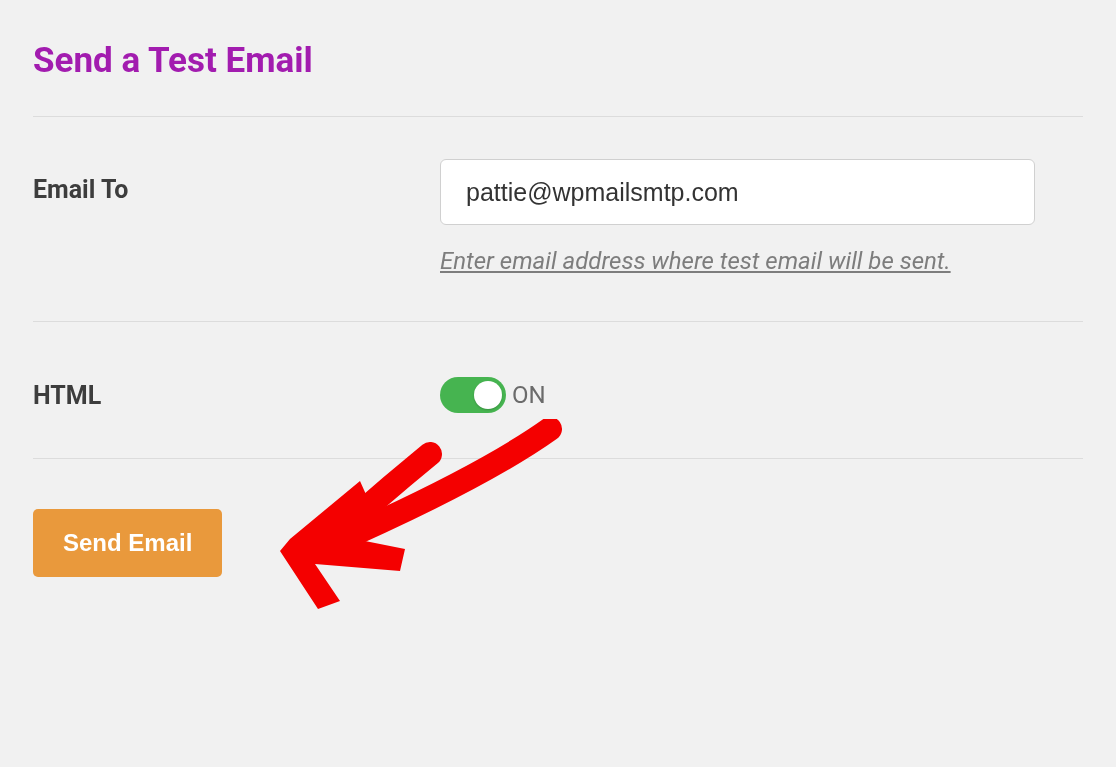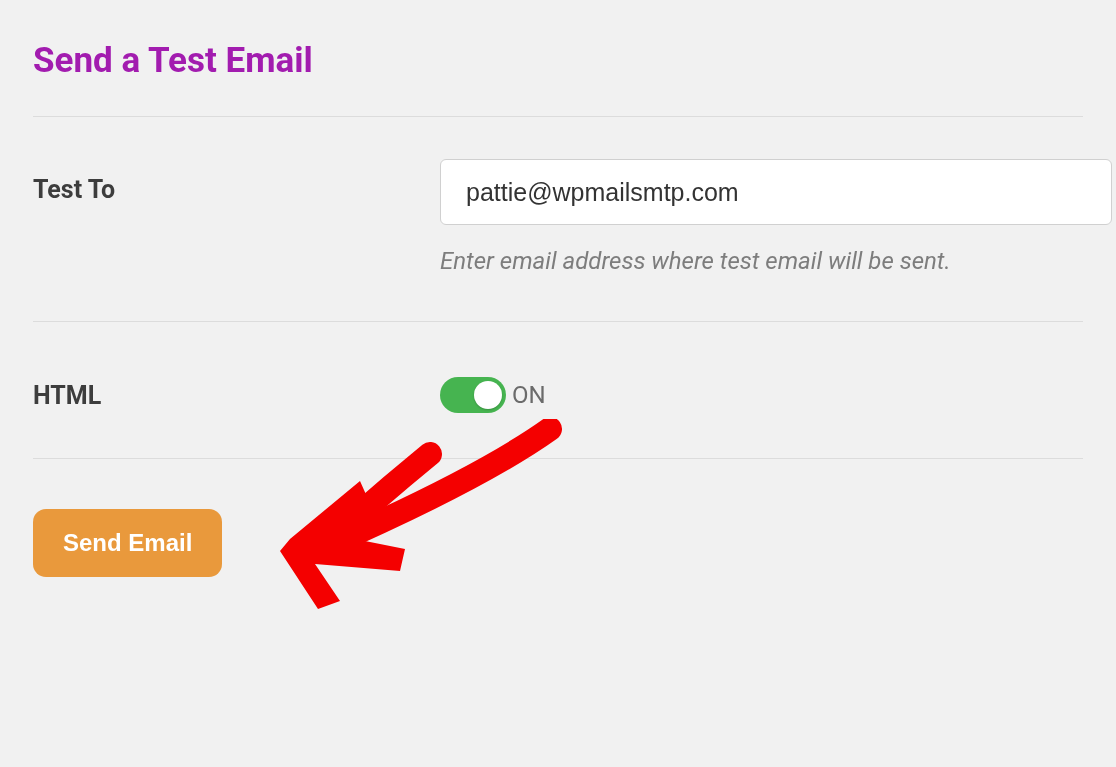--- a/index.html
+++ b/index.html
@@ -37,36 +37,37 @@
     }
     .field-label {
       font-size: 25px;
       font-weight: 700;
       color: #3d3d3d;
     }
     .field-col {
       flex: 1;
     }
     .text-input {
-      width: 672px;
+      width: 595px;
       height: 66px;
       padding: 0 25px;
       font-size: 25px;
       color: #333;
       background: #fff;
       border: 1px solid #d0d0d0;
       border-radius: 6px;
       outline: none;
     }
     .help-text {
       font-size: 24px;
       font-style: italic;
       color: #7d7d7d;
       margin-top: 20px;
       line-height: 1.4;
+      text-decoration: underline;
     }
     .toggle-row {
       display: flex;
       align-items: center;
       gap: 6px;
     }
     .toggle {
       position: relative;
       width: 66px;
       height: 36px;
@@ -98,41 +99,41 @@
     .button-row {
       padding-top: 50px;
       position: relative;
     }
     .send-button {
       background: #e9993c;
       color: #fff;
       font-size: 24px;
       font-weight: 600;
       border: none;
-      border-radius: 13px;
+      border-radius: 5px;
       padding: 20px 30px;
       cursor: pointer;
     }
     .arrow-annotation {
       position: absolute;
       left: 227px;
       top: -40px;
       pointer-events: none;
     }
   </style>
 </head>
 <body>
 
 <h1 class="page-title">Send a Test Email</h1>
 
 <hr class="divider">
 
 <div class="form-row">
   <div class="label-col">
-    <span class="field-label">Test To</span>
+    <span class="field-label">Email To</span>
   </div>
   <div class="field-col">
     <input type="text" class="text-input" value="pattie@wpmailsmtp.com" style="">
     <p class="help-text">Enter email address where test email will be sent.</p>
   </div>
 </div>
 
 <hr class="divider">
 
 <div class="form-row form-row-html">

